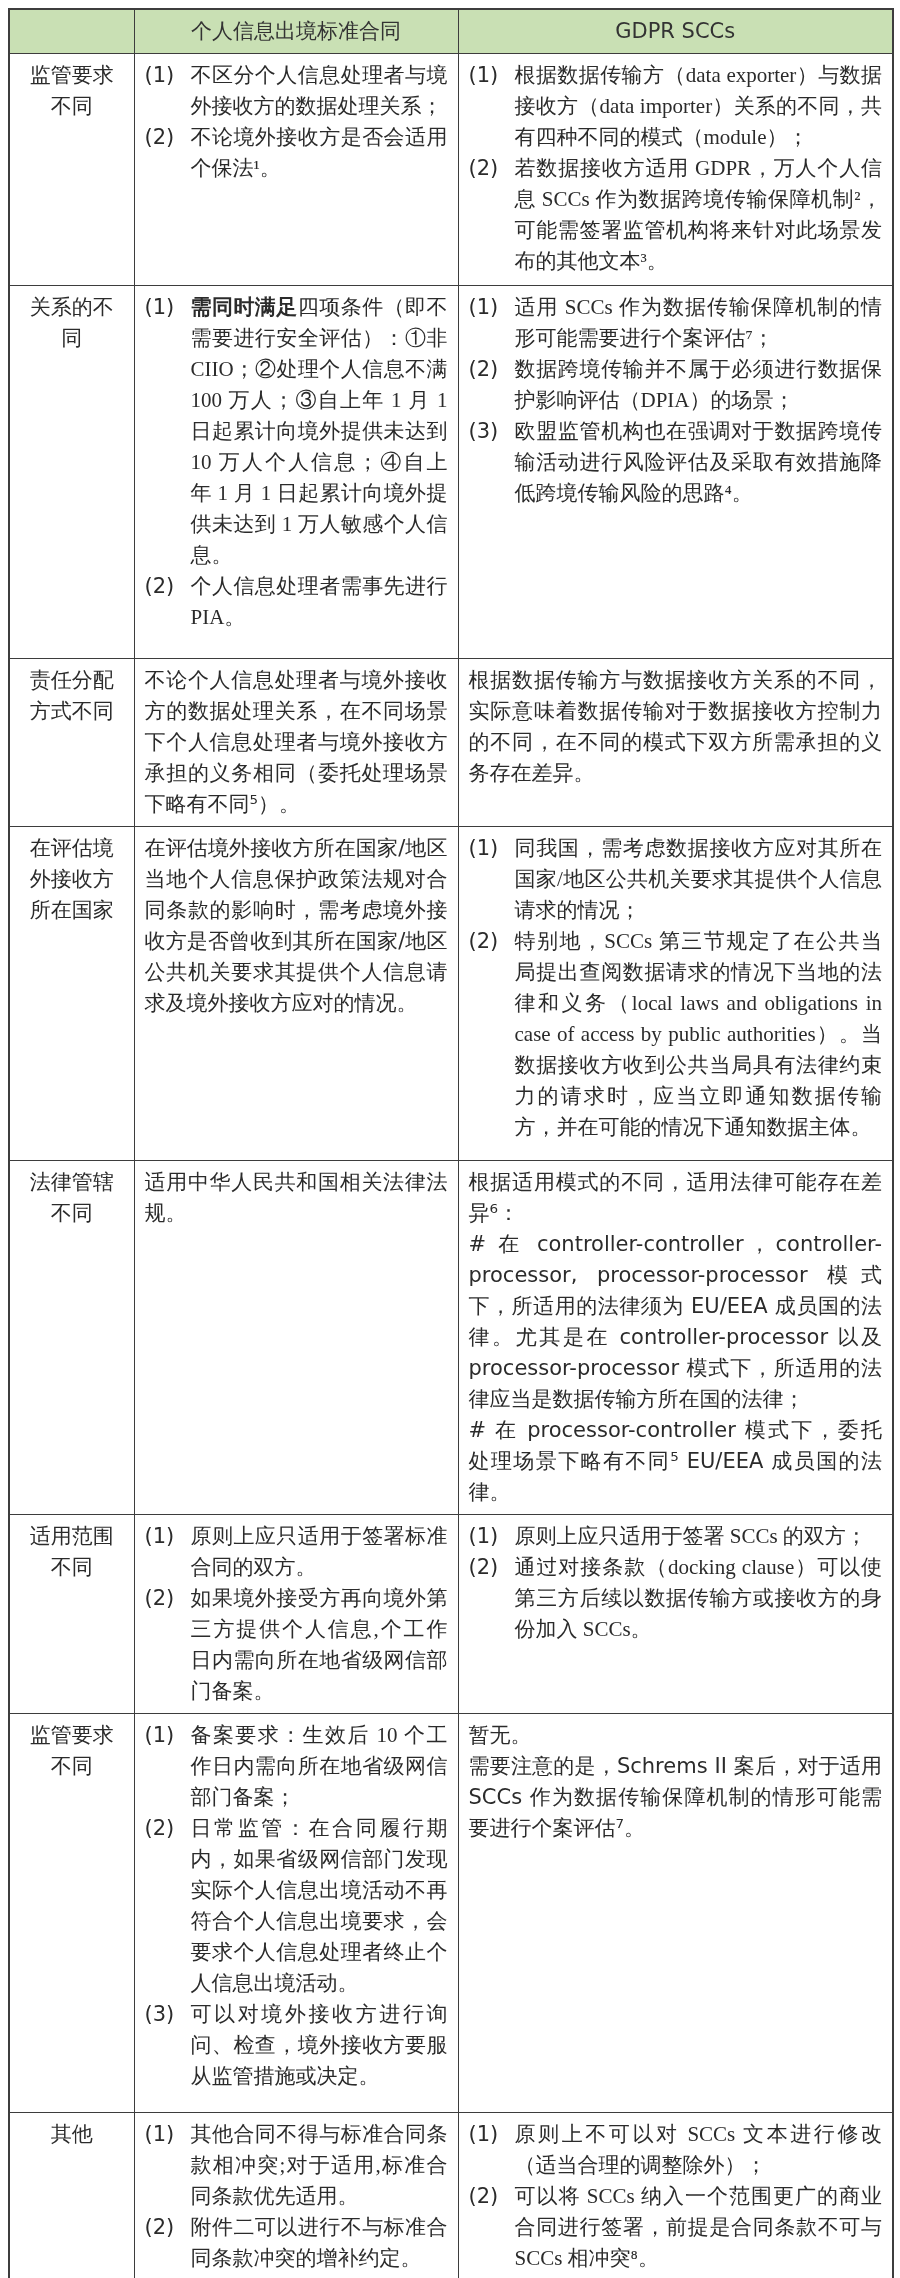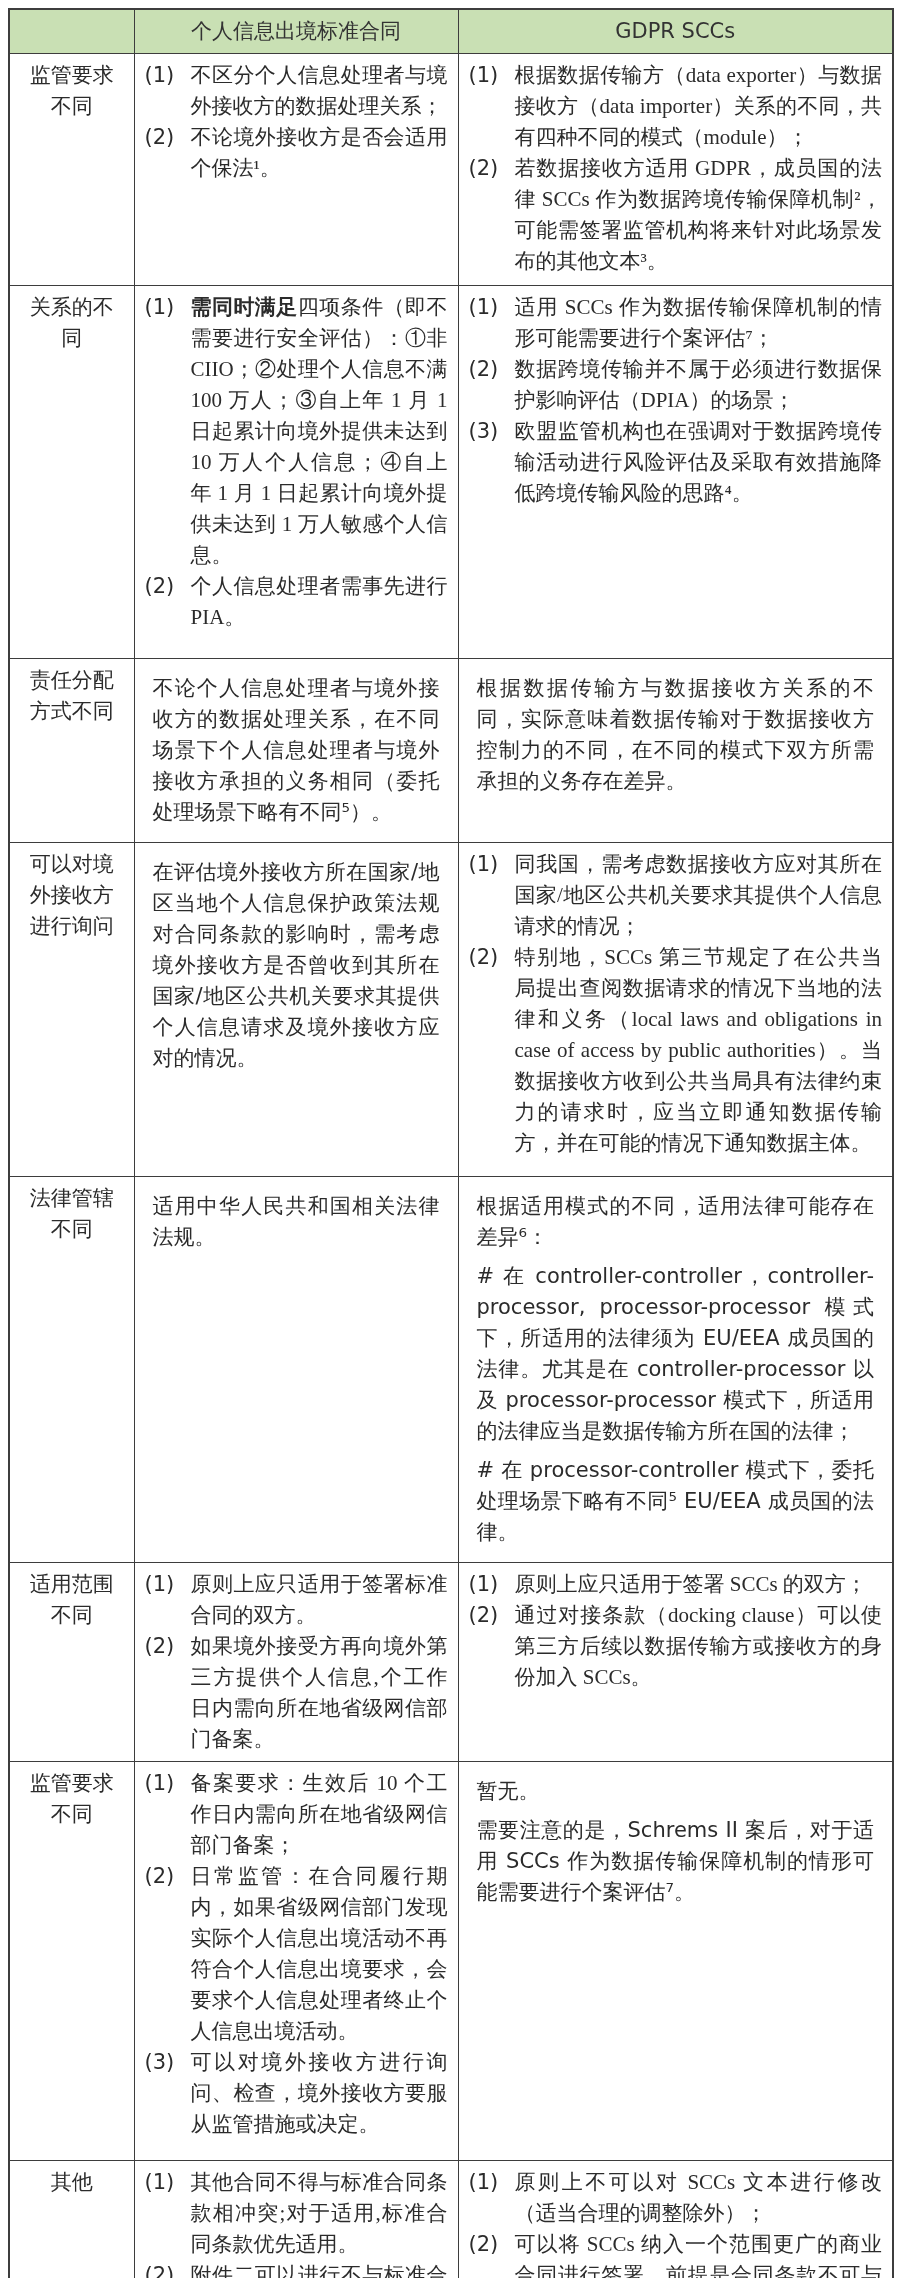--- a/index.html
+++ b/index.html
@@ -41,21 +41,21 @@
   }
   th.rlabel{
     font-weight:400;
     text-align:center;
     padding:8px 6px;
     background:var(--page-bg);
   }
   .li{display:flex;margin:0;}
   .li .num{flex:0 0 46px;}
   .li .txt{flex:1;text-align:justify;text-justify:inter-ideograph;font-family:Liberation Serif, serif;}
-  p.para{margin:8px;text-align:justify;text-justify:inter-ideograph;}
+  p.para{margin:0;text-align:justify;text-justify:inter-ideograph;}
   b{font-weight:700;}
 </style>
 </head>
 <body>
 
 <div class="page">
   <table class="cmp">
     <colgroup>
         <col class="c1">
         <col class="c2">
@@ -82,21 +82,21 @@
             <span class="txt">不论境外接收方是否会适用个保法¹。</span>
           </div>
         </td>
         <td>
           <div class="li">
             <span class="num">(1)</span>
             <span class="txt">根据数据传输方（data exporter）与数据接收方（data importer）关系的不同，共有四种不同的模式（module）；</span>
           </div>
           <div class="li">
             <span class="num">(2)</span>
-            <span class="txt">若数据接收方适用 GDPR，成员国的法律 SCCs 作为数据跨境传输保障机制²，可能需签署监管机构将来针对此场景发布的其他文本³。</span>
+            <span class="txt">若数据接收方适用 GDPR，万人个人信息 SCCs 作为数据跨境传输保障机制²，可能需签署监管机构将来针对此场景发布的其他文本³。</span>
           </div>
         </td>
       </tr>
 
       <tr style="height:373px">
         <th class="rlabel">关系的不同</th>
         <td>
           <div class="li">
             <span class="num">(1)</span>
             <span class="txt"><b>需同时满足</b><span>四项条件（即不需要进行安全评估）：①非 CIIO；②处理个人信息不满 100 万人；③自上年 1 月 1 日起累计向境外提供未达到 10 万人个人信息；④自上年 1 月 1 日起累计向境外提供未达到 1 万人敏感个人信息。</span></span>
@@ -126,21 +126,21 @@
         <th class="rlabel">责任分配方式不同</th>
         <td>
           <p class="para">不论个人信息处理者与境外接收方的数据处理关系，在不同场景下个人信息处理者与境外接收方承担的义务相同（委托处理场景下略有不同⁵）。</p>
         </td>
         <td>
           <p class="para">根据数据传输方与数据接收方关系的不同，实际意味着数据传输对于数据接收方控制力的不同，在不同的模式下双方所需承担的义务存在差异。</p>
         </td>
       </tr>
 
       <tr style="height:334px">
-        <th class="rlabel">可以对境外接收方进行询问</th>
+        <th class="rlabel">在评估境外接收方所在国家</th>
         <td>
           <p class="para">在评估境外接收方所在国家/地区当地个人信息保护政策法规对合同条款的影响时，需考虑境外接收方是否曾收到其所在国家/地区公共机关要求其提供个人信息请求及境外接收方应对的情况。</p>
         </td>
         <td>
           <div class="li">
             <span class="num">(1)</span>
             <span class="txt">同我国，需考虑数据接收方应对其所在国家/地区公共机关要求其提供个人信息请求的情况；</span>
           </div>
           <div class="li">
             <span class="num">(2)</span>

